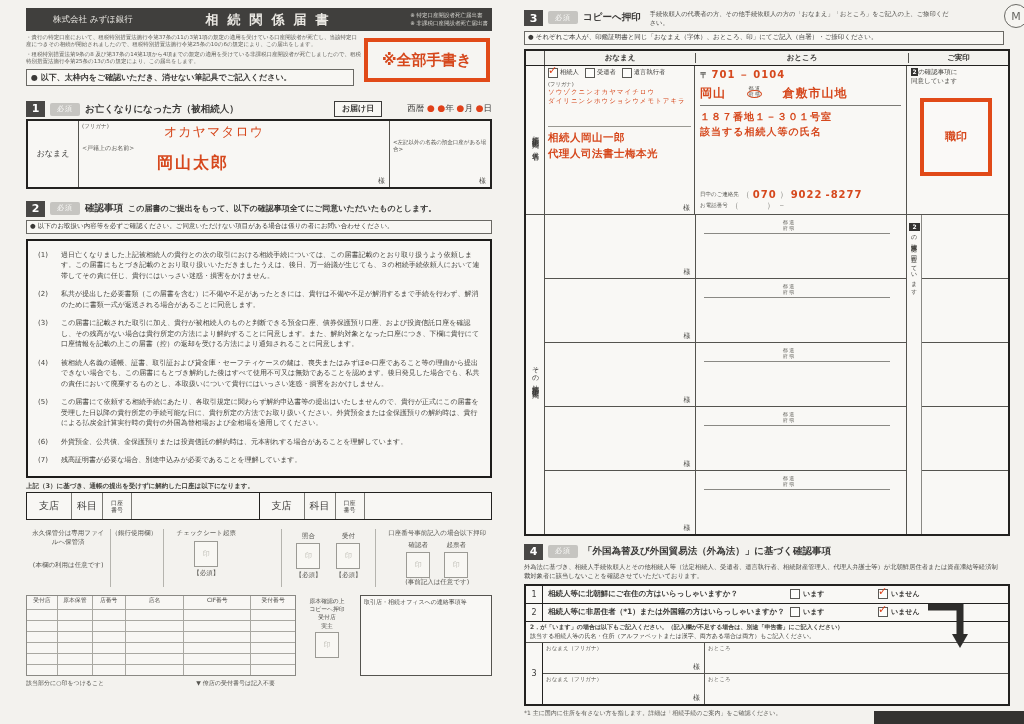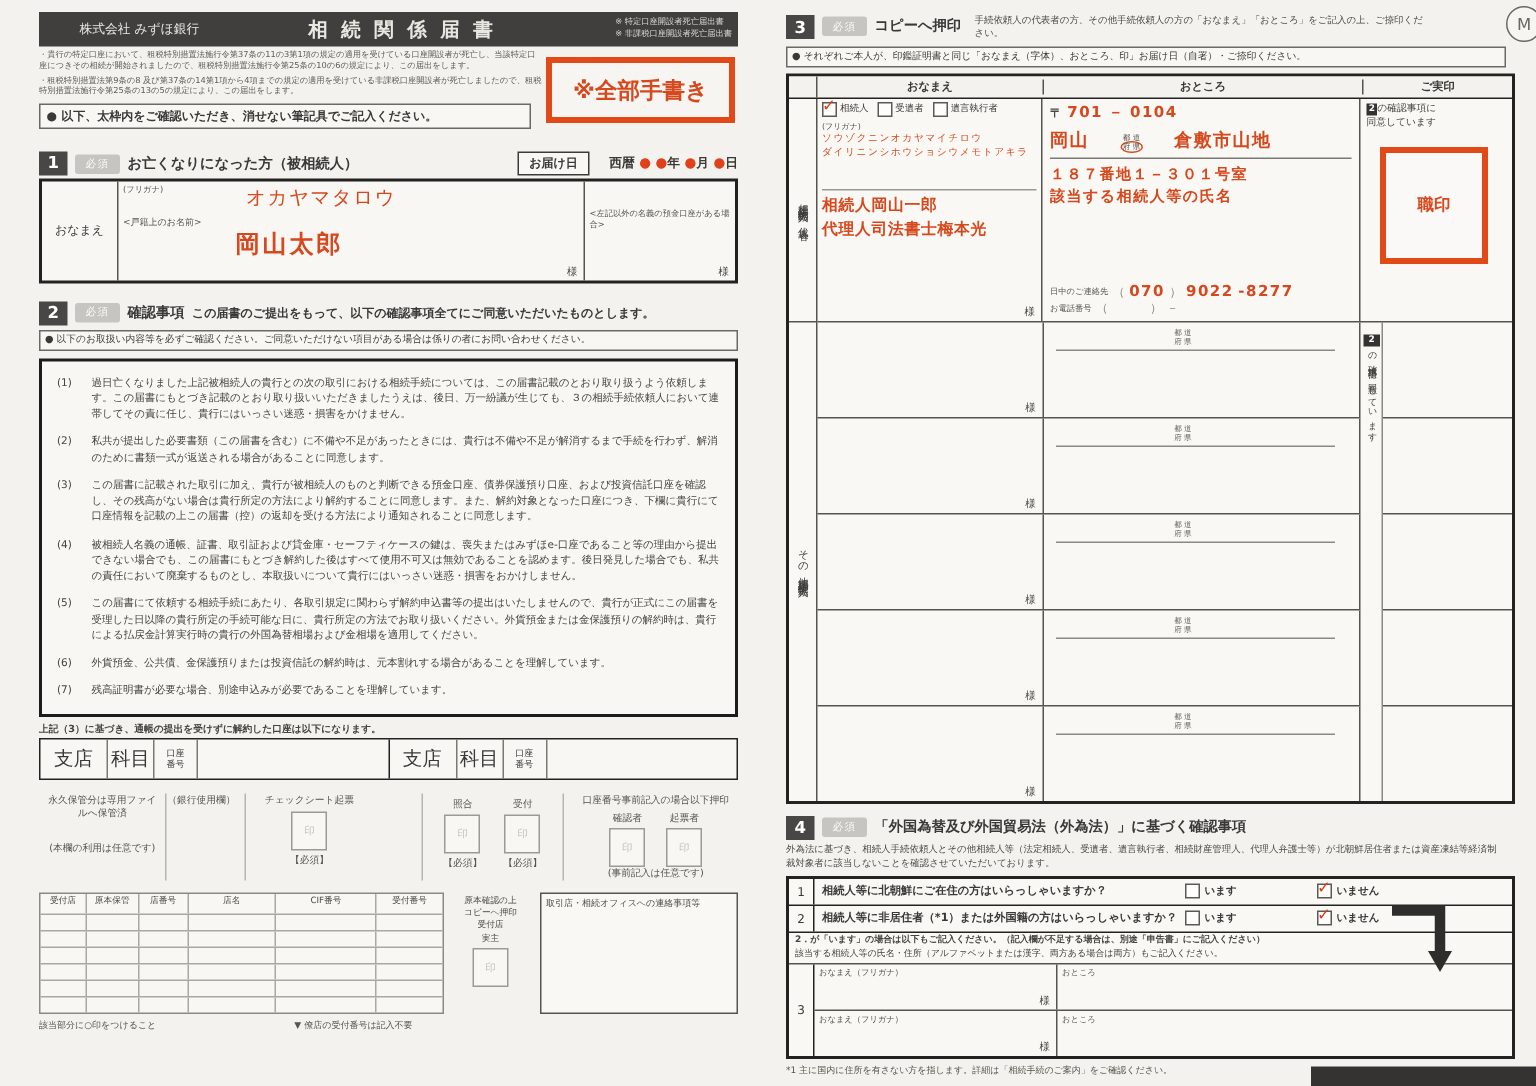--- a/index.html
+++ b/index.html
@@ -33,21 +33,21 @@
   .hdr-company{font-size:8.5px;margin-left:8px;white-space:nowrap;}
   .hdr-title{flex:1;text-align:center;font-size:13px;font-weight:bold;letter-spacing:9px;white-space:nowrap;}
   .hdr-side{font-size:5.5px;line-height:1.35;margin-right:4px;text-align:left;white-space:nowrap;color:#d9d8d3;}
   .preamble{width:335px;font-size:5.5px;line-height:1.35;color:#5c5b56;margin-top:3px;}
   .preamble p{margin:0 0 2px 0;}
   .instruction{border:1px solid #6a6964;width:318px;font-size:8px;font-weight:bold;padding:2px 4px;margin-top:3px;background:#f8f7f3;}
   .hand-stamp{position:absolute;top:38px;right:2px;width:118px;height:36px;border:4px solid #e14a18;display:flex;align-items:center;justify-content:center;font-size:15px;font-weight:bold;color:#d6481d;background:rgba(255,255,255,.25);}
 
   .s1-head{margin-top:15px;align-items:center;}
   .date-cell{margin-left:auto;border:1.5px solid #3c3b39;font-size:8px;font-weight:bold;padding:1.5px 7px;background:#f8f7f3;}
-  .date-val{font-size:8.5px;font-weight:bold;margin-left:8px;white-space:nowrap;}
+  .date-val{font-size:8.5px;font-weight:normal;margin-left:20px;white-space:nowrap;}
   .dot{color:#e0411a;font-size:9px;}
 
   .name-table{border:2.2px solid #232220;display:flex;height:66px;margin-top:2px;background:#f8f7f4;}
   .name-l{width:50px;border-right:1px solid #55544f;display:flex;align-items:center;justify-content:center;font-size:8px;}
   .name-m{flex:1;position:relative;border-right:1px solid #55544f;}
   .name-r{width:100px;position:relative;}
   .furi-lbl{position:absolute;top:2px;left:3px;font-size:5.5px;color:#55544f;}
   .furi-val{position:absolute;top:2px;left:85px;font-size:13px;}
   .koseki-lbl{position:absolute;top:23px;left:3px;font-size:6px;color:#55544f;}
   .koseki-val{position:absolute;top:32px;left:78px;font-size:16px;font-weight:bold;letter-spacing:2px;}
@@ -58,21 +58,21 @@
   .s2-note{border:1px solid #6a6964;font-size:6.5px;padding:1.5px 3px;margin-top:3px;background:#f8f7f3;}
   .terms-box{border:2.6px solid #1d1c1a;margin-top:5px;padding:9px 8px 2px 10px;background:#f8f7f4;}
   .term{display:flex;gap:7px;font-size:7px;line-height:1.5;margin-bottom:8px;color:#45443f;}
   .term .no{flex:0 0 16px;}
   .term .tx{flex:1;}
   .closure{font-size:6.5px;font-weight:bold;margin-top:4px;color:#45443f;}
 
   .acct-table{border:1.6px solid #232220;display:flex;height:26px;margin-top:1px;background:#f8f7f4;}
   .acct-half{flex:1;display:flex;}
   .acct-half+.acct-half{border-left:1.4px solid #232220;}
-  .acct-half .c{border-right:1px solid #7a7974;display:flex;align-items:center;justify-content:center;font-size:13px;}
+  .acct-half .c{border-right:1px solid #7a7974;display:flex;align-items:center;justify-content:center;font-size:10px;}
   .acct-half .c1{width:44px;}
   .acct-half .c2{width:30px;}
   .acct-half .c3{width:28px;font-size:6px;line-height:1.2;text-align:center;}
   .acct-half .c4{flex:1;border-right:none;}
 
   .bankuse{display:flex;margin-top:9px;font-size:6.5px;color:#55544f;}
   .bu-seg{padding:0 6px;}
   .bu-seg+.bu-seg{border-left:1px solid #b5b4ae;}
   .bu-lab{white-space:nowrap;}
   .bu-center{text-align:center;}
@@ -114,21 +114,21 @@
   .rep-row{display:flex;height:148px;border-bottom:1px solid #55544f;}
   .rr-name{width:150px;border-right:1px solid #55544f;position:relative;padding:2px 3px;box-sizing:border-box;}
   .cb-line{display:flex;gap:6px;align-items:center;font-size:6.3px;white-space:nowrap;}
   .cb-item{display:flex;gap:2px;align-items:center;}
   .rr-furi-lbl{font-size:5.3px;color:#55544f;margin-top:3px;}
   .rr-furi{font-size:6.5px;line-height:1.45;}
   .rr-names{font-size:10.5px;font-weight:bold;line-height:1.5;margin-top:20px;letter-spacing:.5px;border-top:1px solid #9a9993;padding-top:3px;}
   .rr-addr{width:212px;border-right:1px solid #55544f;position:relative;padding:2px 5px;box-sizing:border-box;}
   .postal-line{font-size:10px;font-weight:bold;}
   .postal-mark{color:#4a4945;font-size:8px;}
-  .city-line{display:flex;align-items:flex-end;gap:21px;margin-top:3px;border-bottom:1px solid #7a7974;padding-bottom:3px;}
+  .city-line{display:flex;align-items:flex-start;gap:21px;margin-top:3px;border-bottom:1px solid #7a7974;padding-bottom:3px;}
   .city-pref{font-size:12px;font-weight:bold;}
   .todofuken{font-size:5px;color:#55544f;line-height:1.3;text-align:center;}
   .circled{border:1px solid #d6481d;border-radius:50%;padding:0 .5px;}
   .city-name{font-size:12px;font-weight:bold;letter-spacing:1px;}
   .addr-lines{font-size:10px;font-weight:bold;line-height:1.5;margin-top:3px;}
   .tel-block{position:absolute;bottom:3px;left:5px;right:4px;font-size:5.5px;color:#55544f;}
   .tel-row{display:flex;align-items:center;gap:3px;height:11px;}
   .tel-num{font-size:10px;font-weight:bold;}
   .tel-paren{color:#8a8984;font-size:8px;}
   .rr-seal{flex:1;position:relative;padding:2px 4px;box-sizing:border-box;}
@@ -405,21 +405,21 @@
   <div class="page page-right">
 
     <div class="corner-mark">M</div>
 
     <div class="sec-head s3-head">
       <span class="sec-num">3</span>
       <span class="req-badge">必須</span>
       <span class="sec-title">コピーへ押印</span>
       <span class="s3-note">手続依頼人の代表者の方、その他手続依頼人の方の「おなまえ」「おところ」をご記入の上、ご捺印ください。</span>
     </div>
-    <div class="s3-note2">● それぞれご本人が、印鑑証明書と同じ「おなまえ（字体）、おところ、印」お届け日（自署）・ご捺印ください。</div>
+    <div class="s3-note2">● それぞれご本人が、印鑑証明書と同じ「おなまえ（字体）、おところ、印」にてご記入（自署）・ご捺印ください。</div>
 
     <div class="t3">
       <div class="t3-hd">
         <span class="h0"></span>
         <span class="h1">おなまえ</span>
         <span class="h2">おところ</span>
         <span class="h3">ご実印</span>
       </div>
       <div class="t3-body">
         <div class="t3-vstrip">

